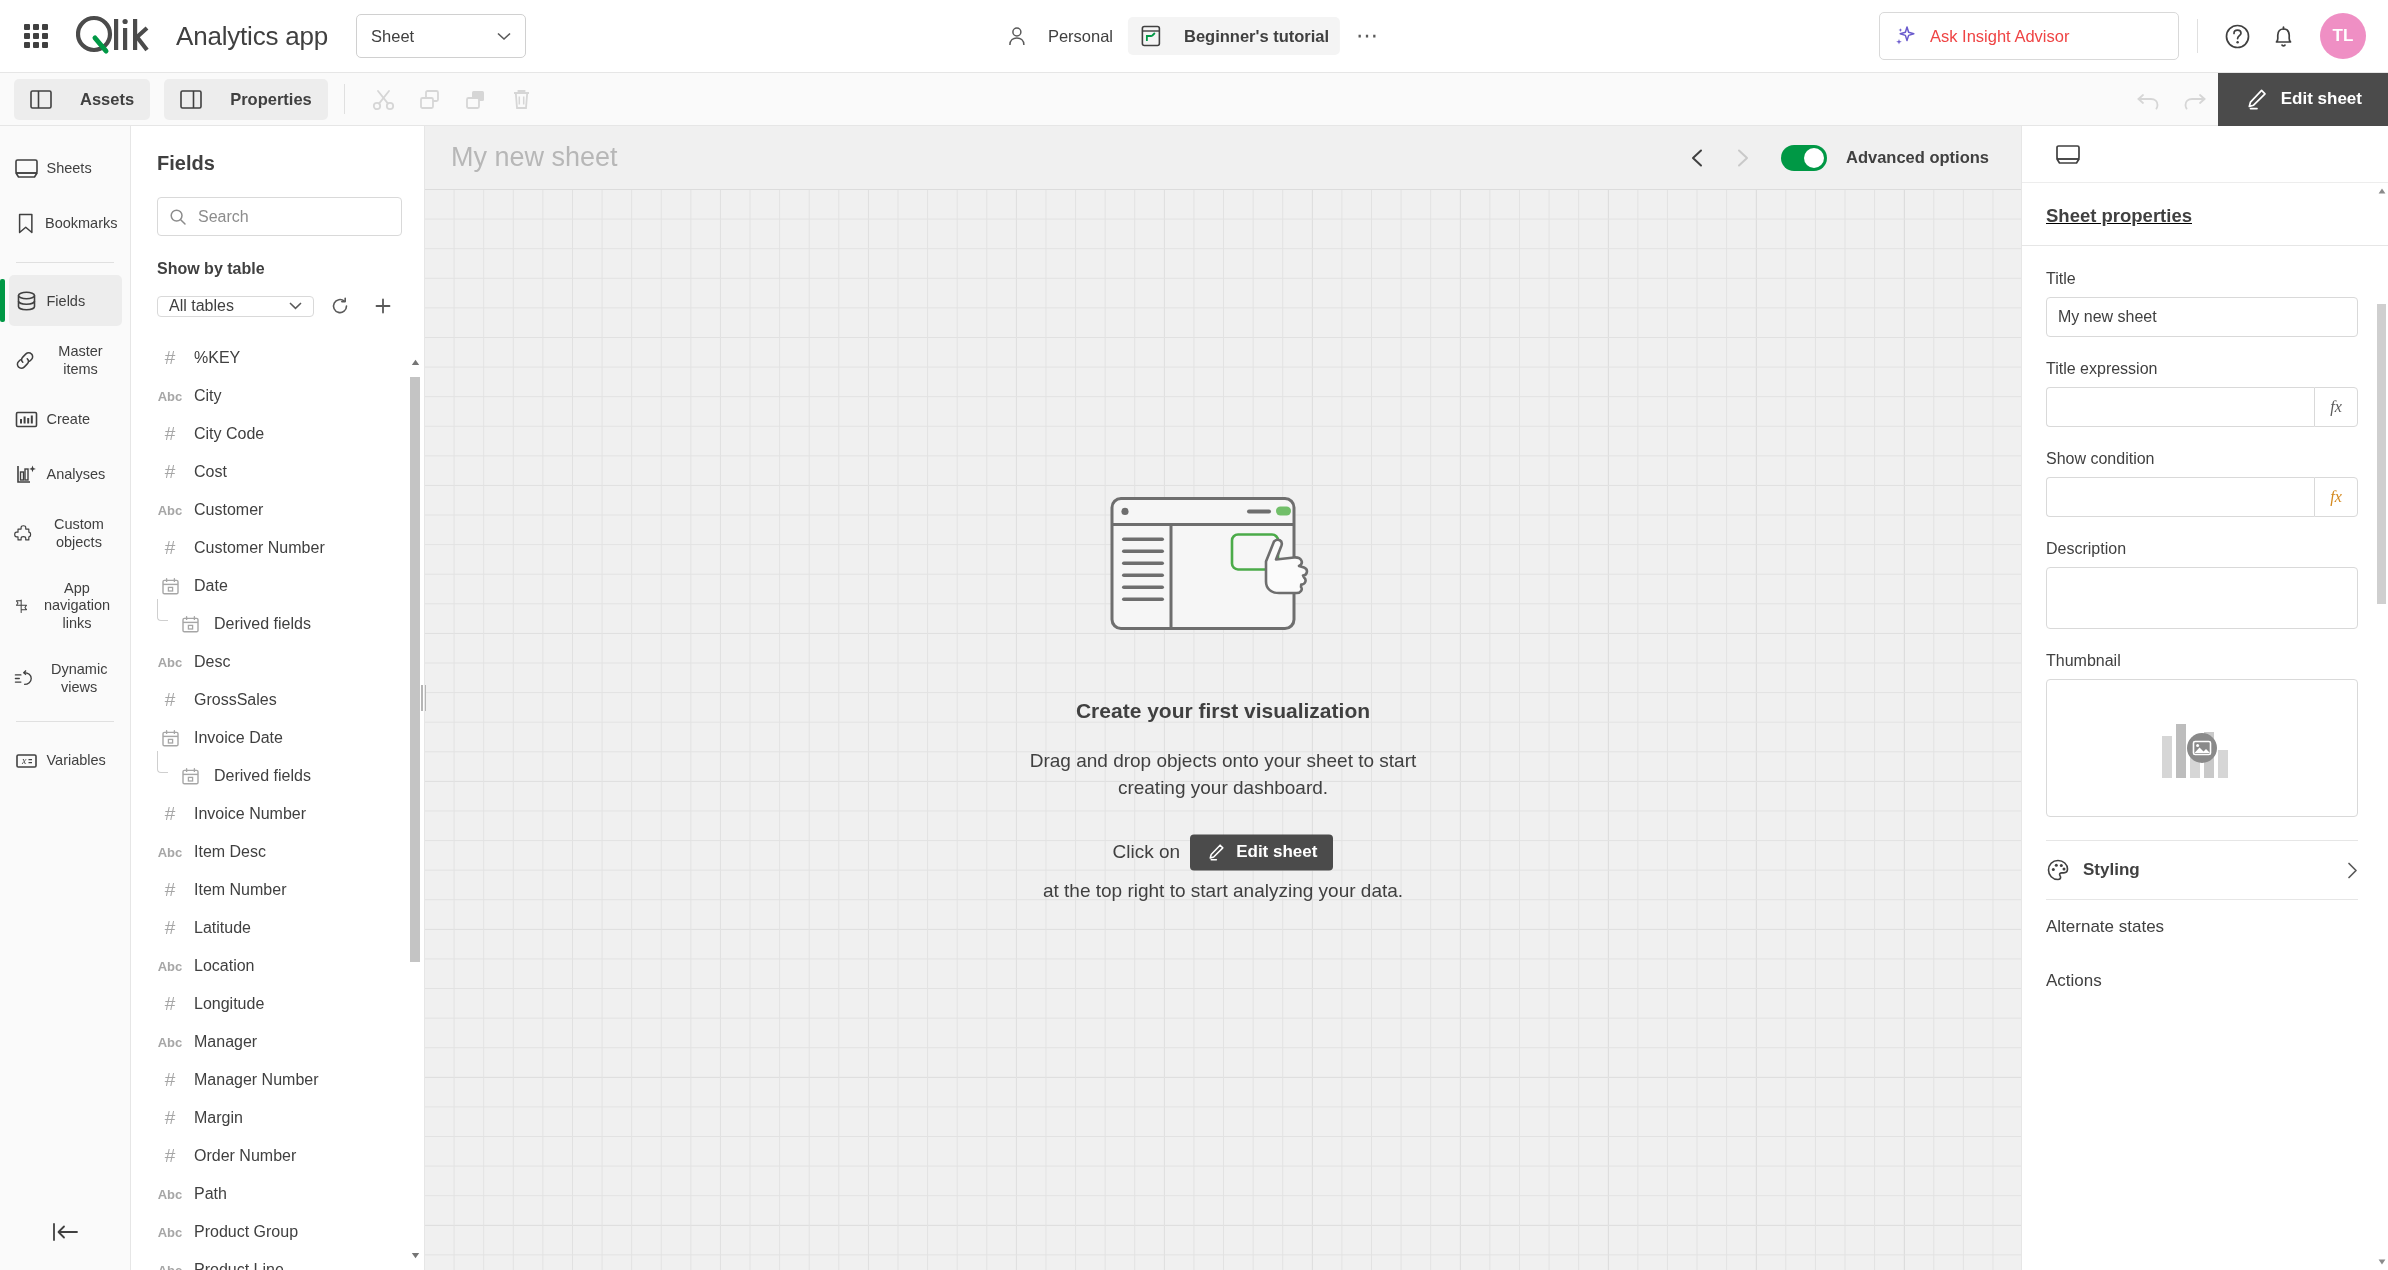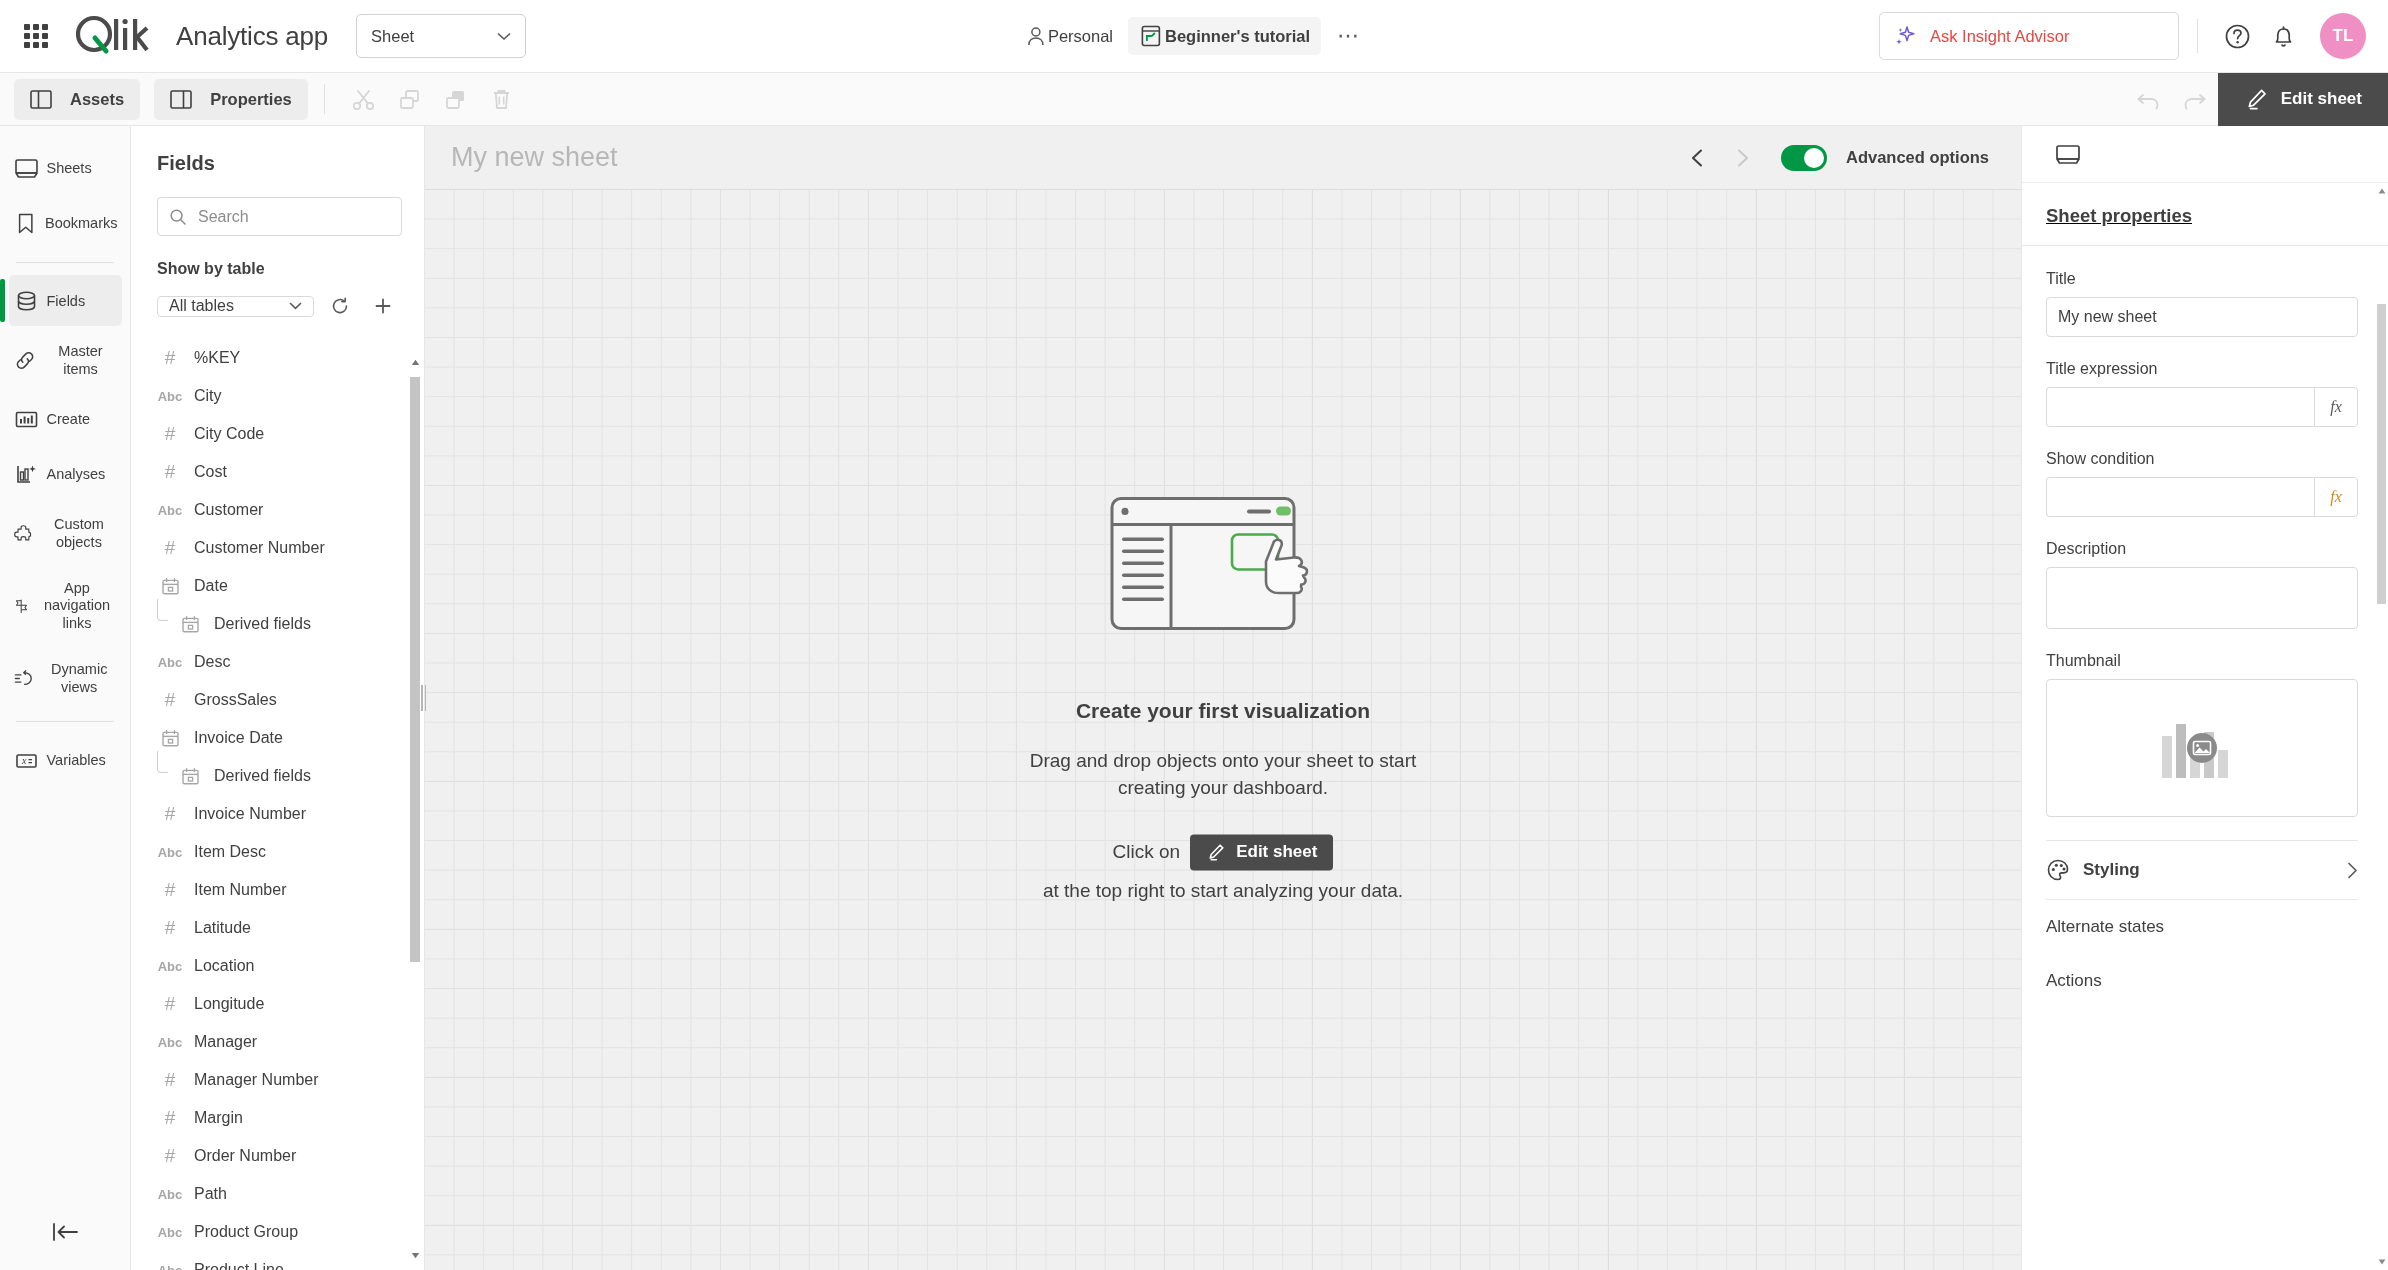--- a/index.html
+++ b/index.html
@@ -23,21 +23,21 @@
   .waffle i { background: #404040; border-radius: 1px; display: block; }
   .qlik-logo { margin-left: 22px; display: flex; align-items: baseline; }
   .app-title { font-size: 26px; color: #404040; margin-left: 22px; letter-spacing: -.2px; }
   .sheet-select {
     margin-left: 28px; width: 170px; height: 44px; border: 1px solid #d0d0d0;
     border-radius: 5px; display: flex; align-items: center; justify-content: space-between;
     padding: 8px 14px; cursor: pointer; background: #fff;
   }
   .sheet-select span { font-size: 16.5px; color: #404040; }
   .center-group { position: absolute; left: 50%; transform: translateX(-50%); display: flex; align-items: center; gap: 4px; }
-  .pill { display: flex; align-items: center; gap: 2px; padding: 7px 11px; border-radius: 5px; cursor: pointer; }
+  .pill { display: flex; align-items: center; gap: 21px; padding: 7px 11px; border-radius: 5px; cursor: pointer; }
   .pill.space { background: #fff; }
   .pill.appname { background: #f4f4f4; }
   .pill span { font-size: 16.5px; color: #404040; white-space: nowrap; }
   .pill.appname span { font-weight: bold; }
   .dots { font-size: 22px; color: #595959; padding: 0 12px; cursor: pointer; letter-spacing: 2px; line-height: 1; }
   .header-right { margin-left: auto; display: flex; align-items: center; gap: 4px; padding-right: 22px; }
   .insight-box {
     width: 300px; height: 48px; border: 1px solid #d9d9d9; border-radius: 5px;
     display: flex; align-items: center; gap: 12px; padding: 0 14px; cursor: text; background: #fff;
   }
@@ -49,21 +49,21 @@
     display: flex; align-items: center; justify-content: center;
     font-size: 17px; font-weight: bold; margin-left: 12px; cursor: pointer;
   }
 
   
   .toolbar {
     height: 53px; flex: 0 0 53px; background: #fafafa; border-bottom: 1px solid #e6e6e6;
     display: flex; align-items: center; position: relative;
   }
   .tb-btn {
-    display: flex; align-items: center; gap: 18px; height: 41px; padding: 0 16px;
+    display: flex; align-items: center; gap: 28px; height: 41px; padding: 0 16px;
     background: #ededed; border-radius: 5px; cursor: pointer; margin-left: 14px;
   }
   .tb-btn span { font-size: 16.5px; color: #404040; font-weight: bold; }
   .tb-sep { width: 1px; height: 30px; background: #e0e0e0; margin: 0 16px; }
   .tb-icon { width: 46px; height: 41px; display: flex; align-items: center; justify-content: center; cursor: default; }
   .tb-right { margin-left: auto; display: flex; align-items: center; height: 53px; }
   .edit-sheet-btn {
     display: flex; align-items: center; gap: 12px; background: #4b4b4b; color: #fff;
     height: 53px; padding: 0 26px; cursor: pointer;
   }

